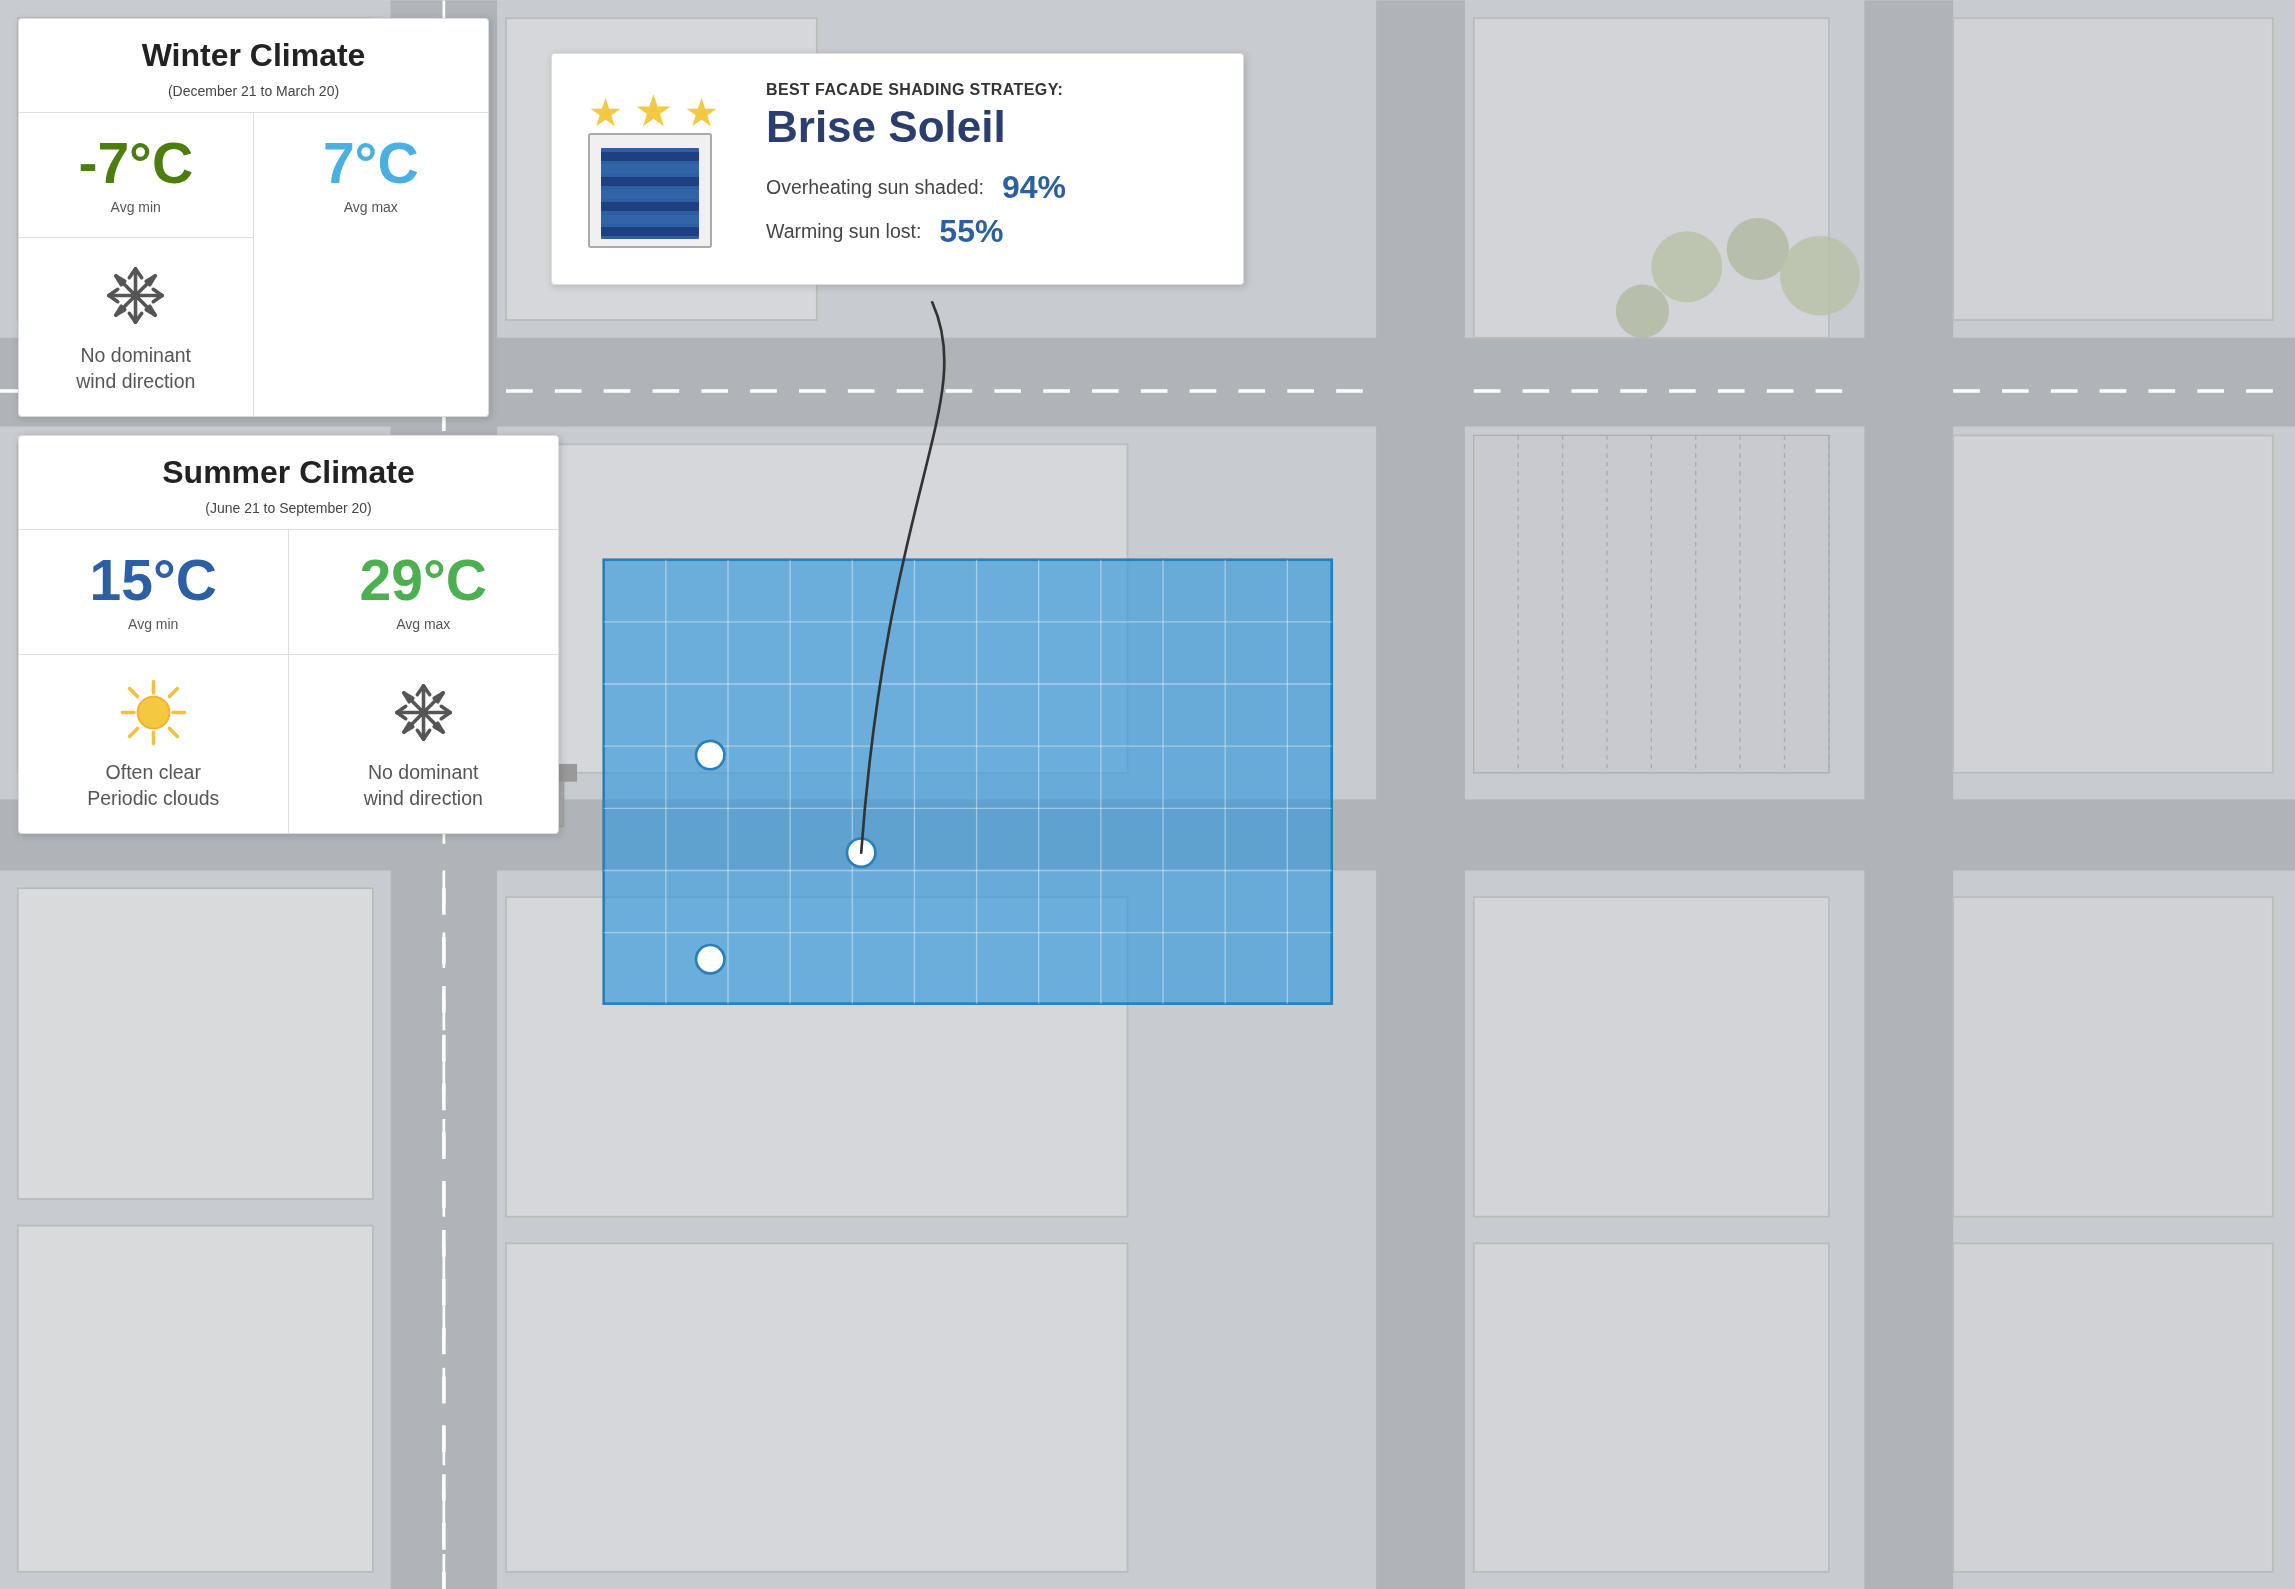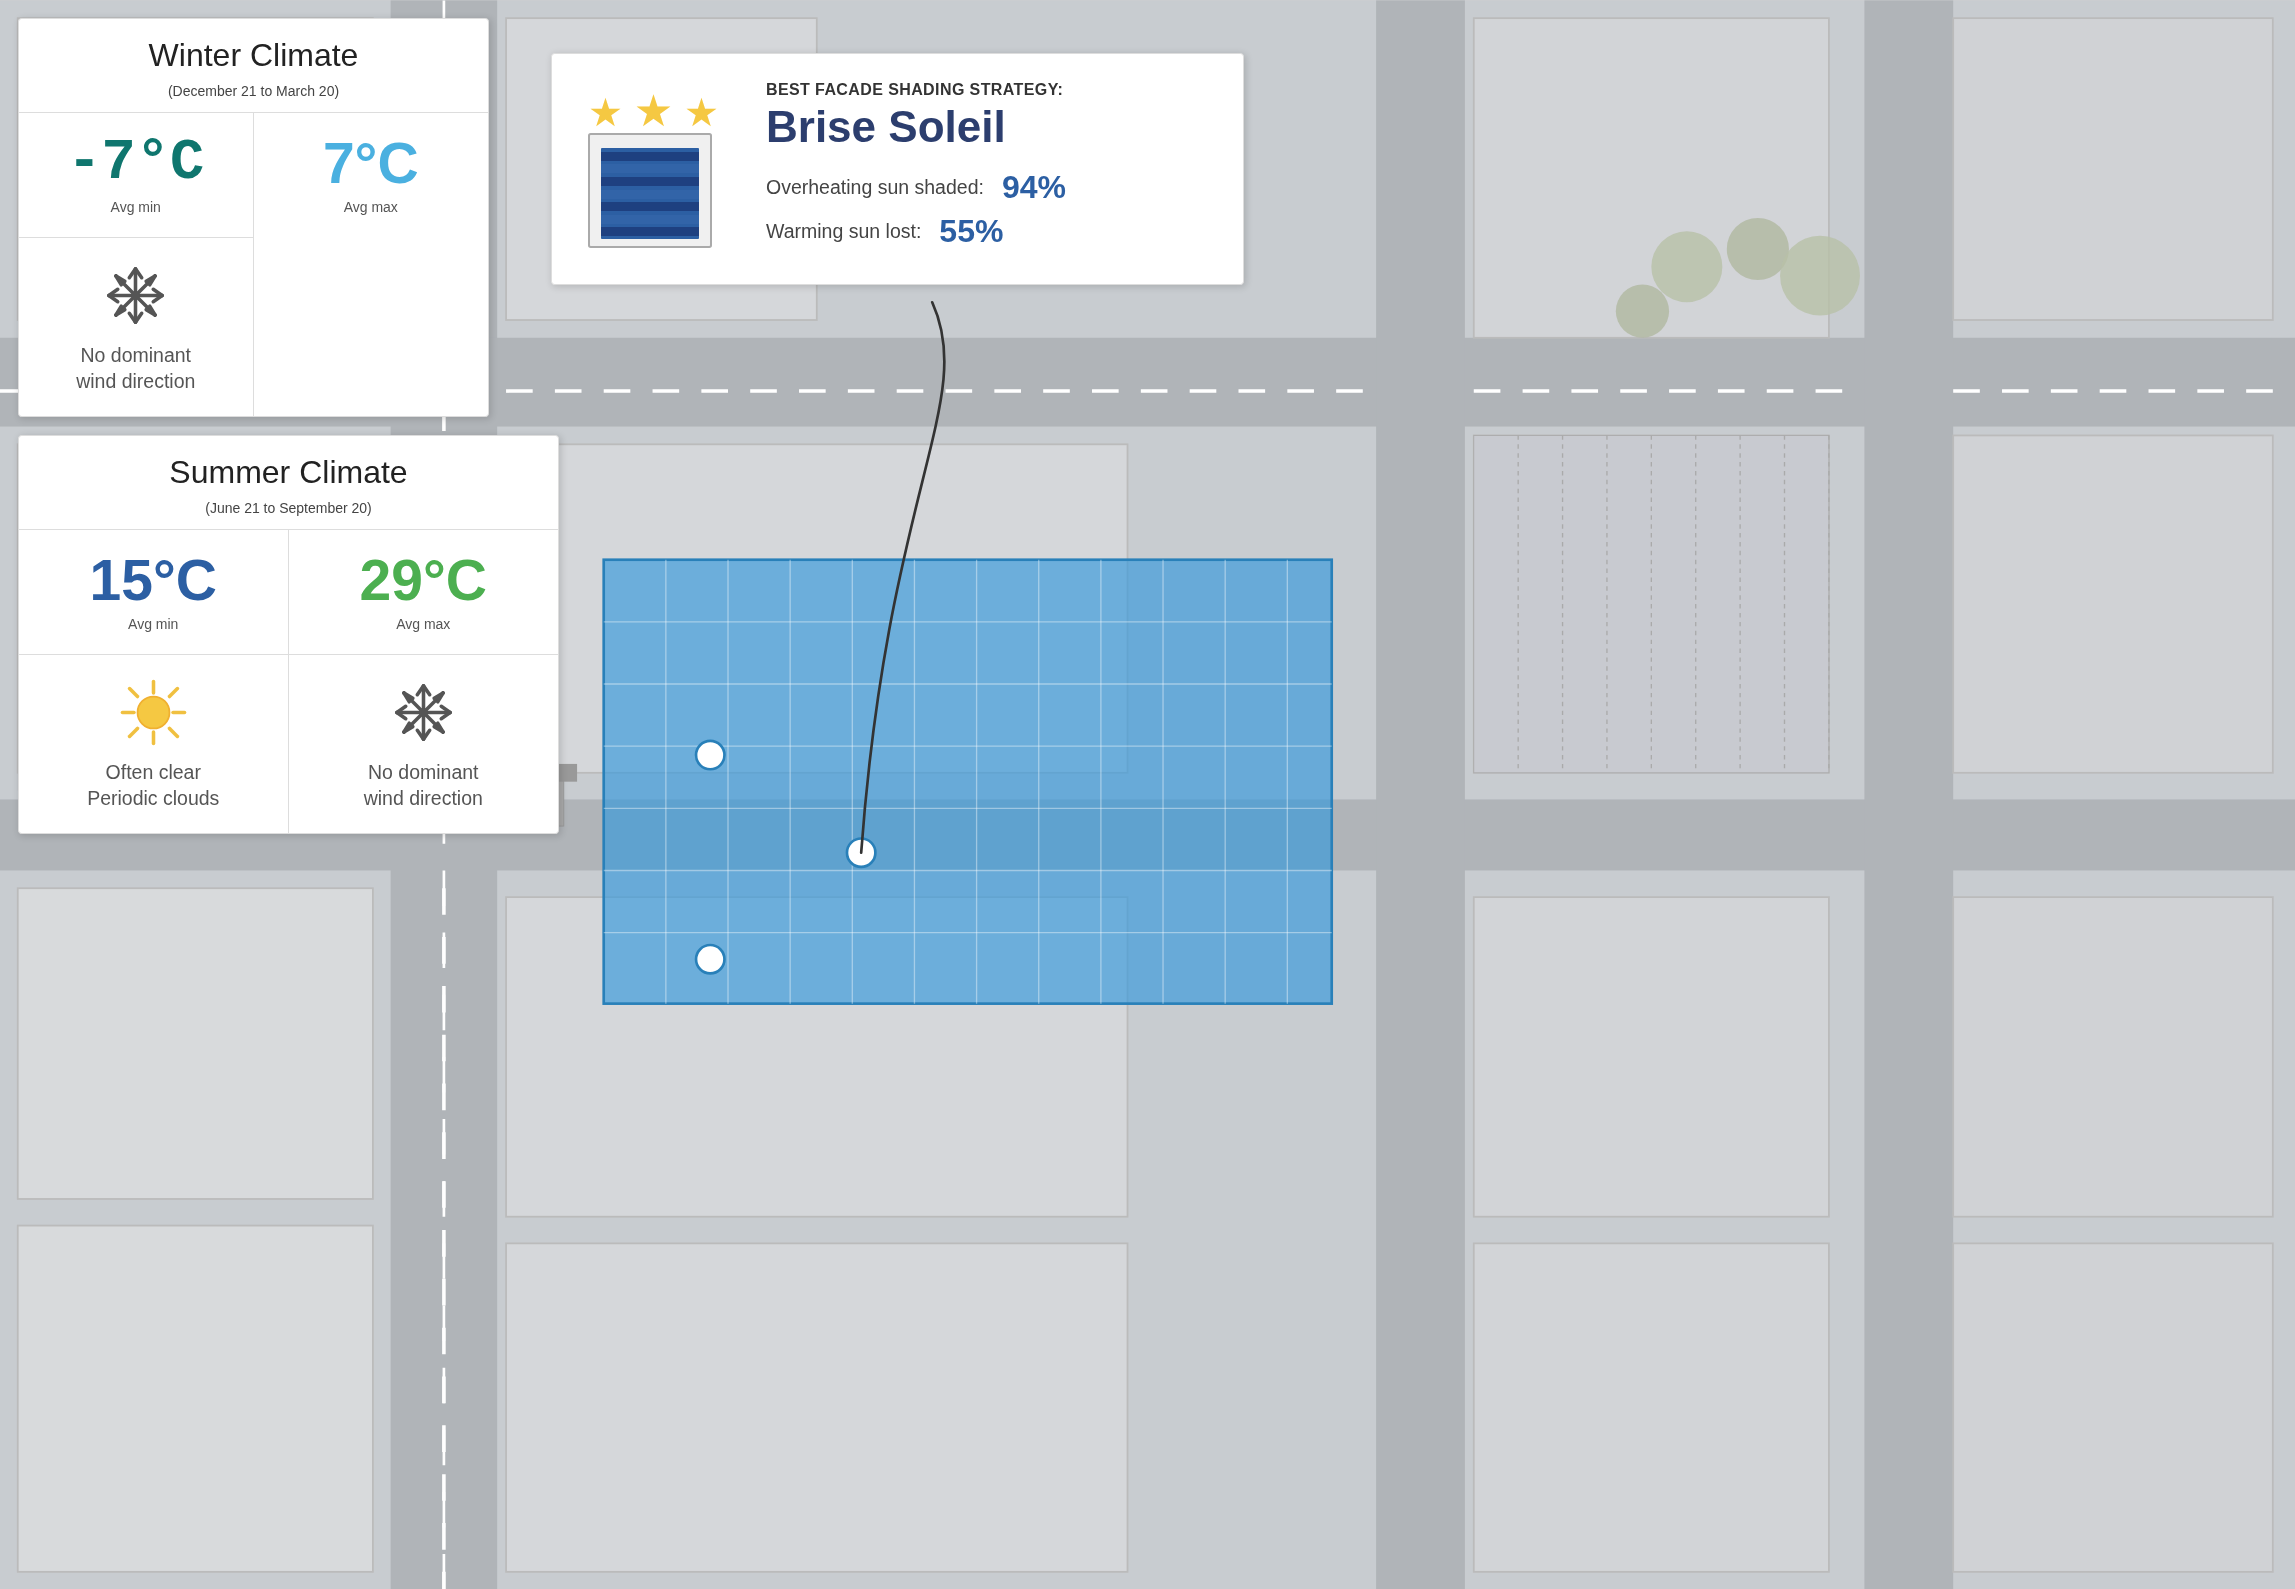--- a/index.html
+++ b/index.html
@@ -37,21 +37,21 @@
       background: white;
       border: 0.9px solid #ddd;
       border-radius: 3.6px;
       box-shadow: 1.8px 1.8px 7px rgba(0,0,0,0.15);
     }
 
     .card-title {
       text-align: center;
       padding: 18px 18px 9px;
       font-size: 32px;
-      font-weight: normal;
+      font-weight: bold;
       color: #222;
     }
 
     .card-subtitle {
       text-align: center;
       padding: 0 18px 13.3px;
       font-size: 14px;
       color: #444;
     }
 
@@ -76,21 +76,21 @@
       border-bottom: none;
     }
 
     .temp-value {
       font-size: 57px;
       font-weight: bold;
       line-height: 1;
       margin-bottom: 7px;
     }
 
-    .temp-min-winter { color: #0f766e; font-family: Liberation Mono, monospace; }
+    .temp-min-winter { color: #4d7c0f; }
     .temp-max-winter { color: #4ab0e0; }
     .temp-min-summer { color: #2c5fa3; }
     .temp-max-summer { color: #4caf50; }
 
     .temp-label {
       font-size: 14px;
       color: #555;
     }
 
     .weather-label {

